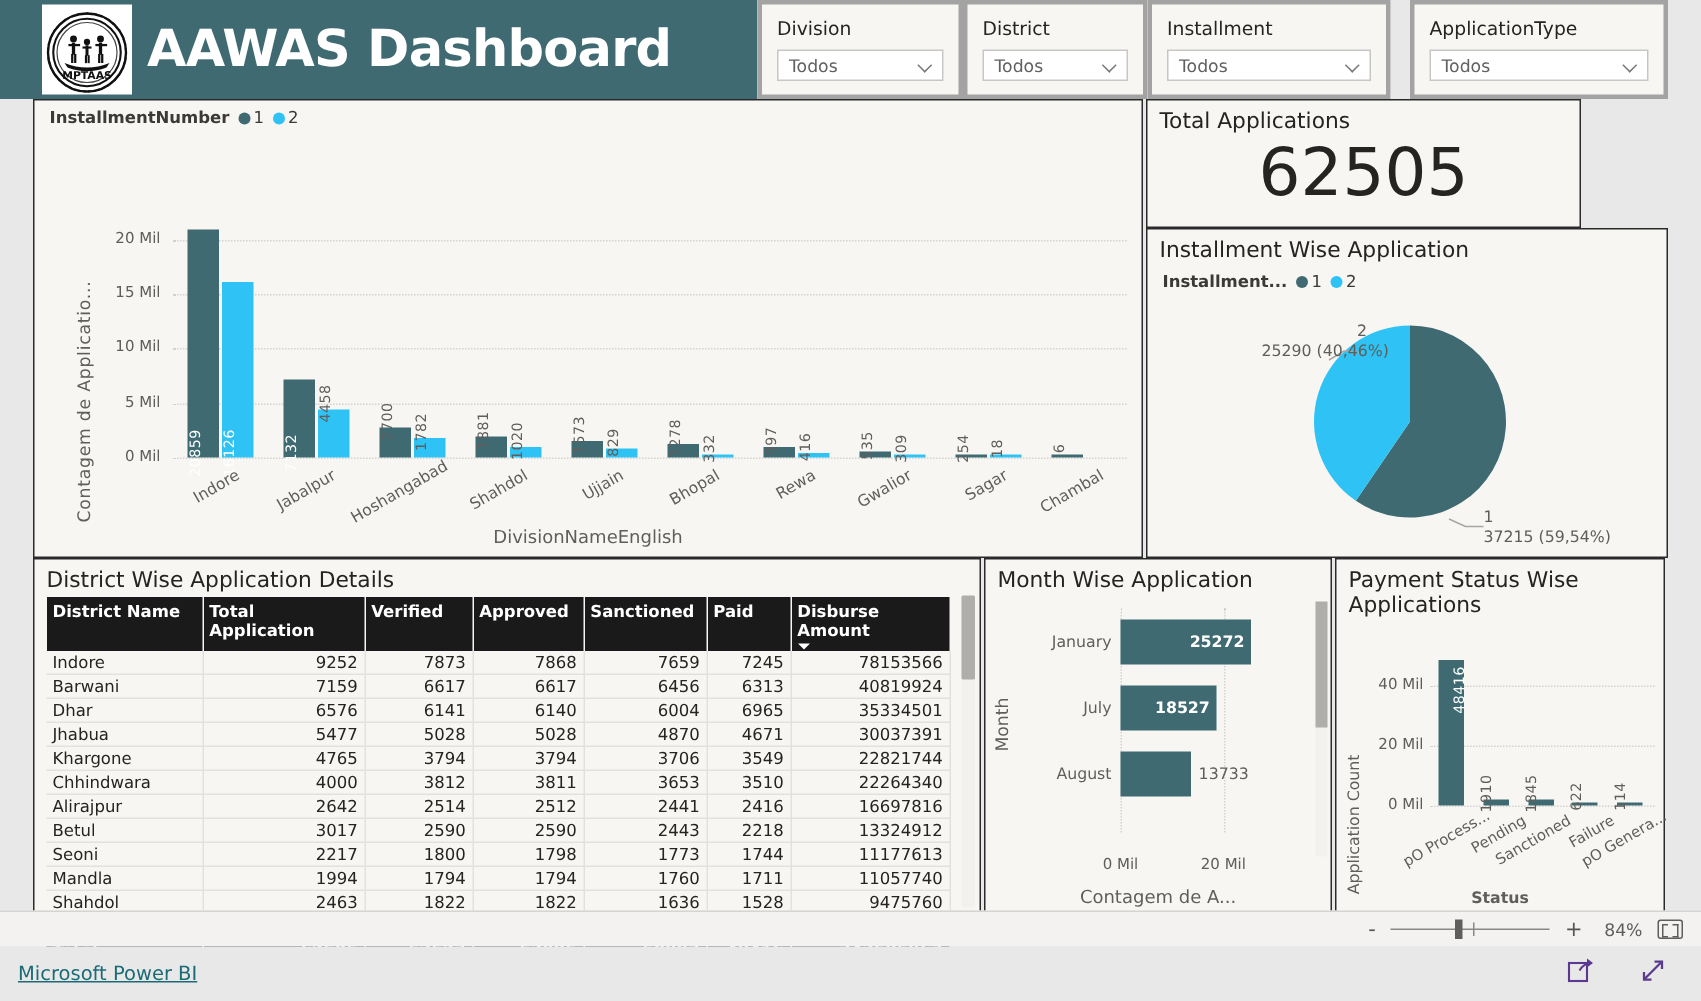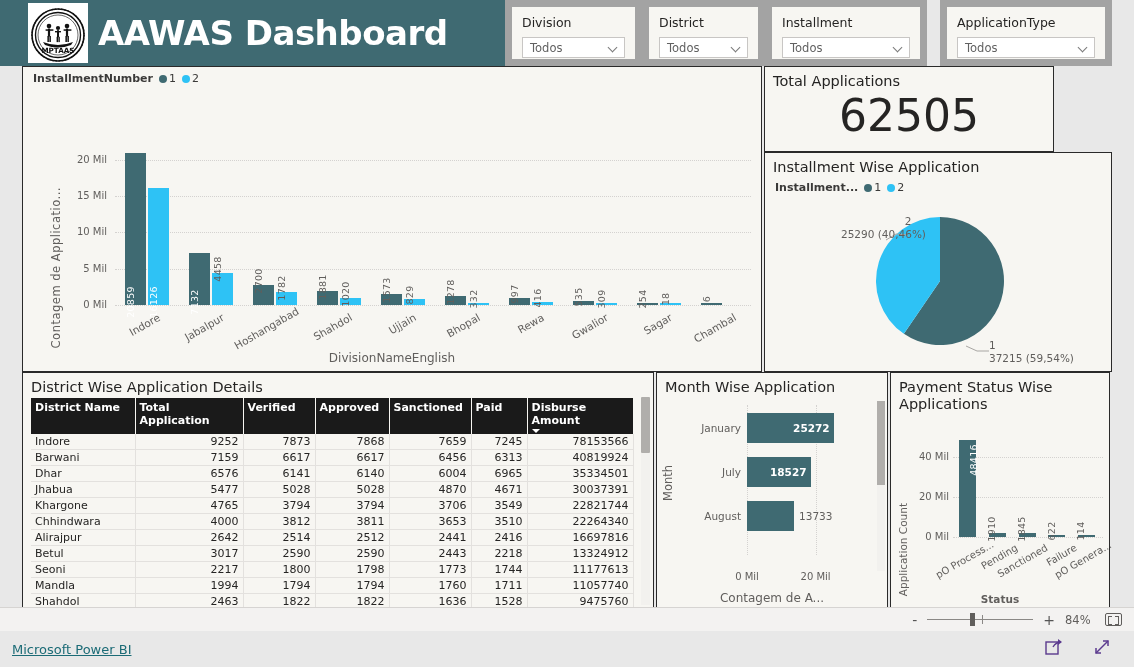--- a/index.html
+++ b/index.html
@@ -24,21 +24,21 @@
   .logo svg { display:block; }
   .app-title {
     color: #ffffff; font-size: 34px; font-weight: bold;
     margin-left: 10px; letter-spacing: -0.5px; white-space: nowrap;
     font-family: "DejaVu Sans", "Liberation Sans", sans-serif;
   }
 
   
   .slicer {
     position: absolute; top: 0; height: 66px;
-    background: #f7f6f2; border: 7px solid #a3a3a3;
+    background: #f7f6f2; border: 3px solid #a3a3a3;
     padding: 8px 10px 0 10px;
   }
   .slicer-label {
     font-size: 12.5px; color: #252423; margin-bottom: 7px;
     font-family: "DejaVu Sans", "Liberation Sans", sans-serif;
   }
   .slicer-box {
     height: 21px; border: 1px solid #c8c6c4; background: #fff;
     display: flex; align-items: center; justify-content: space-between;
     padding: 0 5px 0 7px;
@@ -185,21 +185,21 @@
     background: #f3f2f1; border-top: 1px solid #d6d4d2;
     display: flex; align-items: center; justify-content: flex-end; gap: 10px;
     padding-right: 12px;
   }
   .zoom-minus, .zoom-plus { font-size: 14px; color: #555; cursor: pointer; line-height: 1; }
   .zoom-track { width: 106px; height: 1px; background: #8a8886; position: relative; }
   .zoom-thumb {
     position: absolute; left: 43px; top: -6px; width: 5px; height: 13px; background: #605e5c;
   }
   .zoom-tickmark { position: absolute; left: 55px; top: -4px; width: 1px; height: 9px; background: #8a8886; }
-  .zoom-pct { font-size: 11.5px; color: #605e5c; min-width: 30px; }
+  .zoom-pct { font-size: 11.5px; color: #605e5c; min-width: 30px; text-align: right; }
   .fit-icon { width: 17px; height: 13px; border: 1px solid #605e5c; border-radius: 2px; position: relative; }
   .fit-icon::before, .fit-icon::after {
     content:""; position:absolute; top:2px; width:3px; height:7px;
     border-top:1px solid #605e5c; border-bottom:1px solid #605e5c;
   }
   .fit-icon::before { left:2px; border-left:1px solid #605e5c; }
   .fit-icon::after { right:2px; border-right:1px solid #605e5c; }
 
   
   .footer {

